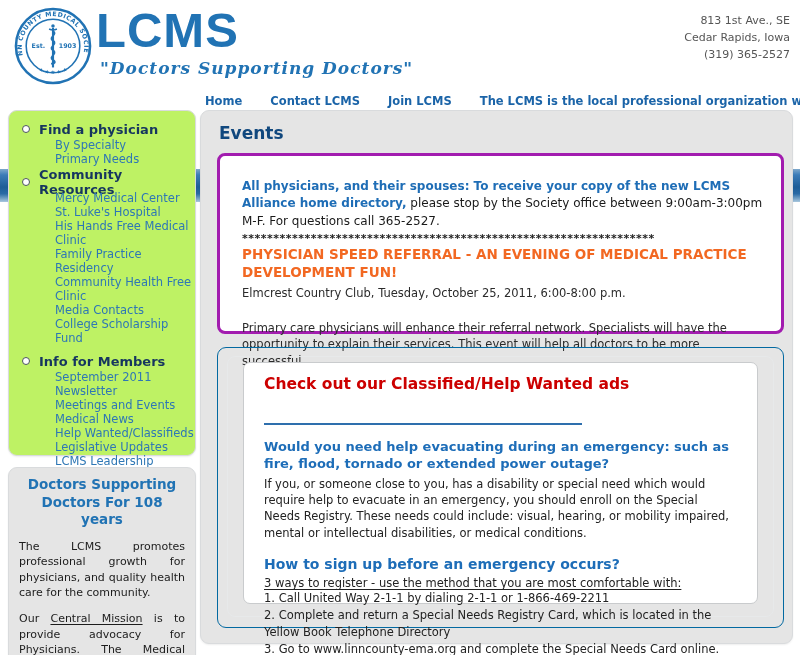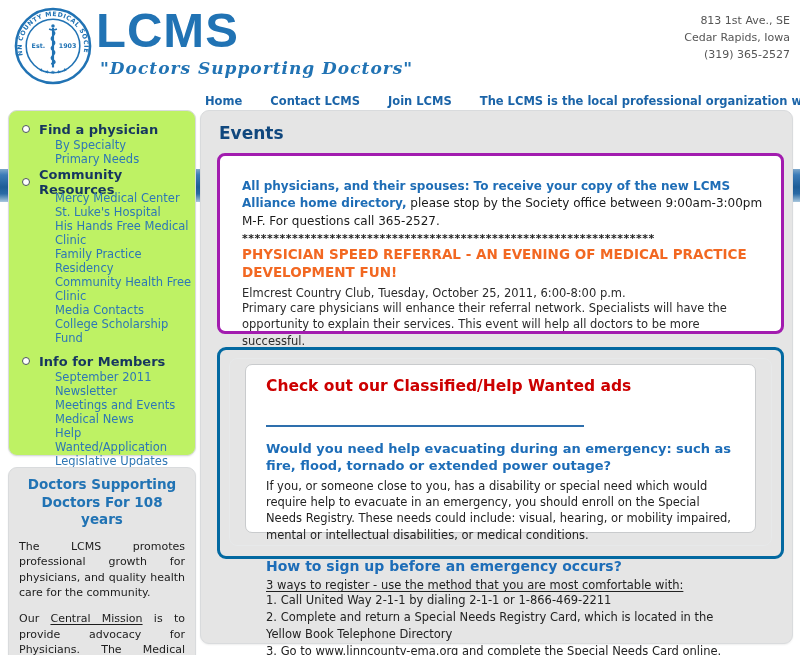--- a/index.html
+++ b/index.html
@@ -54,22 +54,22 @@
   
   .main { left:200px; top:110px; width:593px; height:534px; }
   .page-title { position:absolute; left:18px; top:12px; font-size:17px; font-weight:bold; color:#11487e; }
   .boxA { position:absolute; left:16px; top:42px; width:567px; height:181px; border:3px solid #a21caf; border-radius:8px; background:#fff; padding:22px 22px 0 22px; }
   .lead { font-size:12px; line-height:1.45; width:530px; }
   .lead .lead-bold { color:#1e6db6; font-weight:bold; }
   .lead .lead-rest { color:#1a1a1a; }
   .stars-divider { font-size:11px; font-weight:bold; color:#222; letter-spacing:.5px; margin-top:2px; }
   .event-title { font-size:13.5px; font-weight:bold; color:#f26822; line-height:1.35; width:520px; }
   .event-when { margin-top:4px; font-size:11.5px; color:#2b2b2b; }
-  .event-desc { margin-top:0; font-size:11.5px; line-height:1.45; color:#2b2b2b; }
-  .boxB { position:absolute; left:16px; top:236px; width:567px; height:212px; border:3px solid #0369a1; border-radius:9px; }
+  .event-desc { margin-top:20px; font-size:11.5px; line-height:1.45; color:#2b2b2b; }
+  .boxB { position:absolute; left:16px; top:236px; width:567px; height:281px; border:1px solid #0369a1; border-radius:9px; }
   .boxB-in { position:absolute; left:9px; right:9px; top:8px; bottom:10px; border:1px solid #e7e9ea; border-radius:8px; }
   .boxB-content { position:absolute; left:15px; right:15px; top:5px; bottom:12px; border:1px solid #c9cbcd; border-radius:7px; background:#fff; padding:12px 20px 0 20px; }
   .classified-head { font-size:15.5px; font-weight:bold; color:#cc0000; }
   .blue-rule { width:318px; border:none; border-top:2px solid #2e6fad; margin:30px 0 14px 0; }
   .em-q { font-size:13px; font-weight:bold; color:#1d6db8; line-height:1.3; width:470px; }
   .em-p { margin-top:3px; font-size:11.5px; line-height:1.42; color:#222; }
   .em-q2 { margin-top:15px; font-size:14px; font-weight:bold; color:#1d6db8; }
   .reg-intro { margin-top:4px; font-size:11.5px; color:#222; text-decoration:underline; text-underline-offset:2px; }
   .steps div { font-size:11.5px; line-height:1.48; color:#222; }
   
@@ -152,21 +152,21 @@
 
   <div class="side-sec">
     <div class="side-head">
       <span class="bullet"></span>
       <span>Info for Members</span>
     </div>
     <div class="side-links">
       <a href="#">September 2011 Newsletter</a>
       <a href="#">Meetings and Events</a>
       <a href="#">Medical News</a>
-      <a href="#">Help Wanted/Application</a>
+      <a href="#">Help Wanted/Classifieds</a>
       <a href="#">Legislative Updates</a>
       <a href="#">LCMS Leadership</a>
       <a href="#">Medical Reserve Corps</a>
       <a href="#">MRC Classified Form</a>
       <a href="#">Cedar Rapids Antibiogram</a>
       <a href="#">The Iowa Medical Society</a>
     </div>
   </div>
 </div>
 

